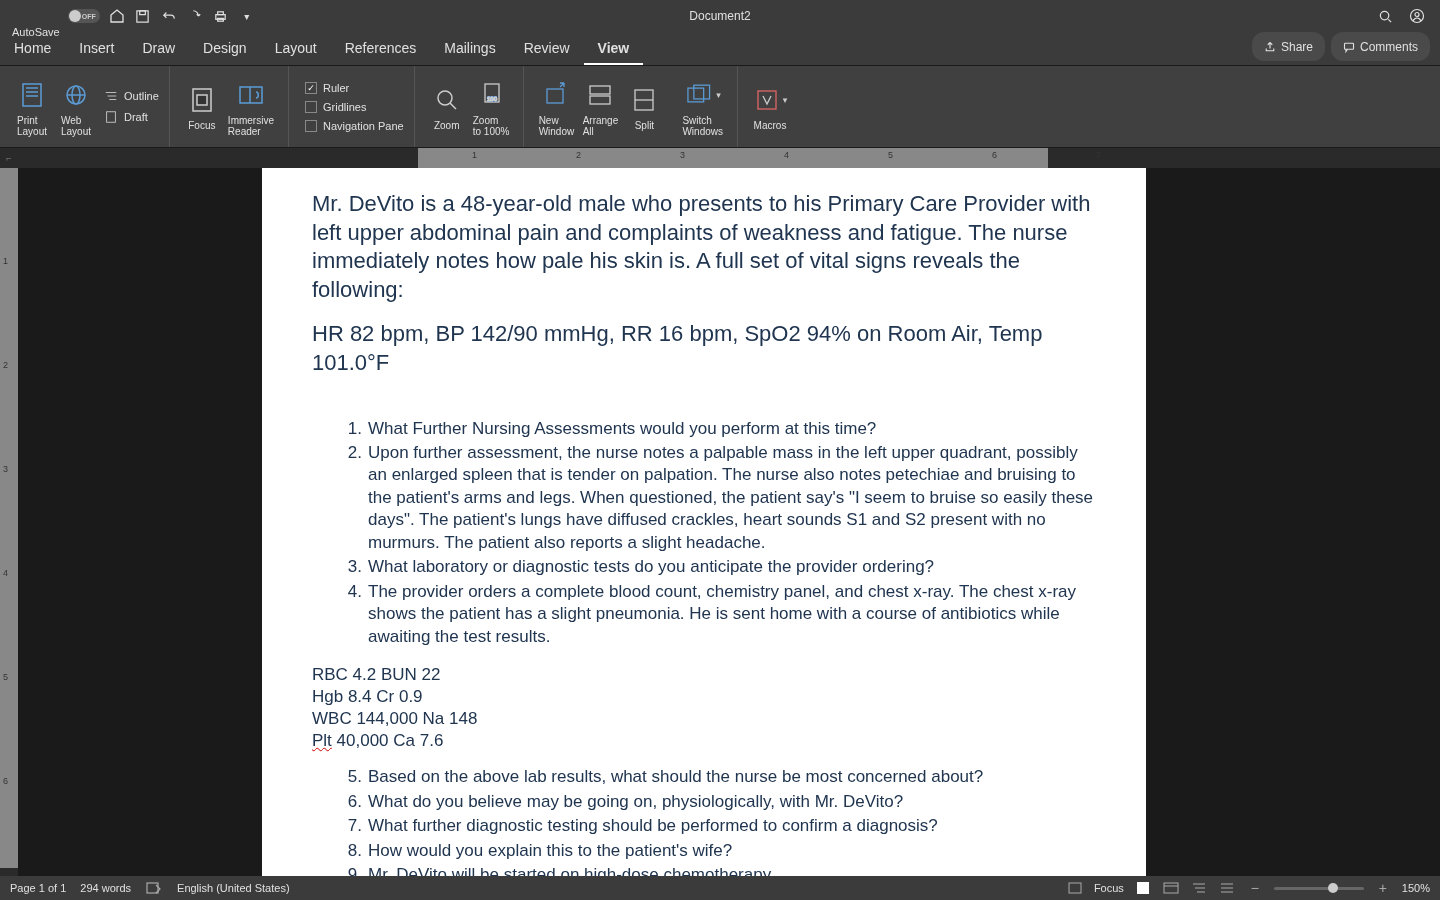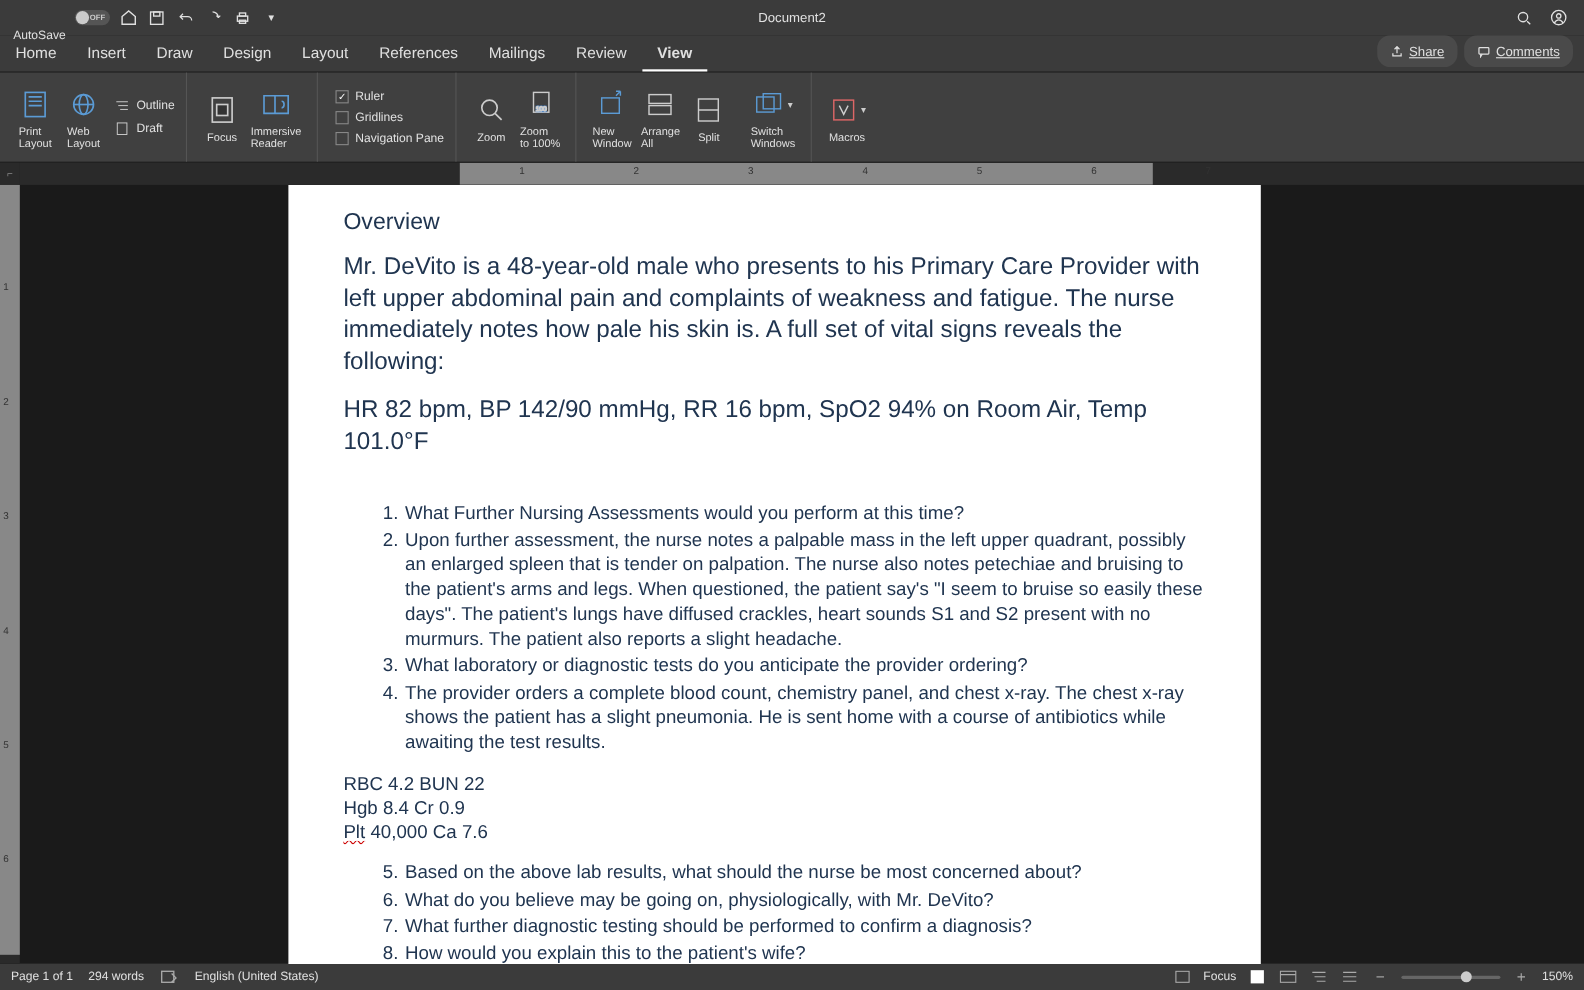--- a/index.html
+++ b/index.html
@@ -14,21 +14,21 @@
 .autosave-off { font-size:7px; font-weight:700; color:#ccc; margin-left:14px; }
 .tb-icon { width:18px; height:18px; display:flex; align-items:center; justify-content:center; color:#e0e0e0; cursor:pointer; }
 .titlebar-center { position:absolute; left:50%; transform:translateX(-50%); font-size:12px; color:#e0e0e0; }
 .titlebar-right { margin-left:auto; display:flex; gap:14px; padding-right:14px; }
 
 
 .menubar { height:34px; background:#3b3b3b; display:flex; gap:0; border-bottom:1px solid #1a1a1a; }
 .menu-tab { padding:8px 14px; font-size:14px; color:#e0e0e0; cursor:pointer; font-weight:500; }
 .menu-tab.active { border-bottom:2px solid #fff; font-weight:600; }
 .menu-right { margin-left:auto; display:flex; gap:6px; padding-right:10px; padding-bottom:4px; }
-.menu-btn { background:#4a4a4a; color:#e0e0e0; padding:5px 12px; border-radius:12px; font-size:12px; display:flex; align-items:center; gap:5px; cursor:pointer;text-decoration:underline; }
+.menu-btn { background:#4a4a4a; color:#e0e0e0; padding:5px 12px; border-radius:12px; font-size:12px; display:flex; align-items:center; gap:5px; cursor:pointer; }
 
 
 .ribbon { height:82px; background:#404040; display:flex; align-items:stretch; border-bottom:1px solid #1a1a1a; }
 .ribbon-group { display:flex; align-items:center; padding:6px 10px; border-right:1px solid #555; }
 .rg-col { display:flex; flex-direction:column; align-items:center; gap:2px; cursor:pointer; padding:0 4px; }
 .rg-col .rg-icon { width:28px; height:28px; display:flex; align-items:center; justify-content:center; color:#e0e0e0; }
 .rg-col .rg-icon-lg { width:36px; height:36px; }
 .rg-label { font-size:10px; color:#e0e0e0; text-align:left; line-height:1.1; }
 .rg-row { display:flex; align-items:center; gap:6px; font-size:11px; color:#e0e0e0; padding:3px 0; cursor:pointer; }
 .rg-stack { display:flex; flex-direction:column; gap:1px; margin-left:6px; }
@@ -325,31 +325,31 @@
     <div class="vruler-light" style="top:0;height:700px;"></div>
     <div class="vruler-tick" style="top:88px;">1</div>
     <div class="vruler-tick" style="top:192px;">2</div>
     <div class="vruler-tick" style="top:296px;">3</div>
     <div class="vruler-tick" style="top:400px;">4</div>
     <div class="vruler-tick" style="top:504px;">5</div>
     <div class="vruler-tick" style="top:608px;">6</div>
   </div>
   <div class="canvas">
     <div class="page">
-      <h2>Overview</h2>
       <p>Mr. DeVito is a 48-year-old male who presents to his Primary Care Provider with left upper abdominal pain and complaints of weakness and fatigue. The nurse immediately notes how pale his skin is. A full set of vital signs reveals the following:</p>
       <p style="margin-bottom:40px;">HR 82 bpm, BP 142/90 mmHg, RR 16 bpm, SpO2 94% on Room Air, Temp 101.0°F</p>
       <ol style="--start:0">
         <li>What Further Nursing Assessments would you perform at this time?</li>
         <li>Upon further assessment, the nurse notes a palpable mass in the left upper quadrant, possibly an enlarged spleen that is tender on palpation. The nurse also notes petechiae and bruising to the patient's arms and legs. When questioned, the patient say's "I seem to bruise so easily these days". The patient's lungs have diffused crackles, heart sounds S1 and S2 present with no murmurs. The patient also reports a slight headache.</li>
         <li>What laboratory or diagnostic tests do you anticipate the provider ordering?</li>
         <li>The provider orders a complete blood count, chemistry panel, and chest x-ray. The chest x-ray shows the patient has a slight pneumonia. He is sent home with a course of antibiotics while awaiting the test results.</li>
       </ol>
       <div class="labline">RBC 4.2 BUN 22</div>
       <div class="labline">Hgb 8.4 Cr 0.9</div>
+      <div class="labline">WBC 144,000 Na 148</div>
       <div class="labline" style="margin-bottom:14px;"><span class="squiggle">Plt</span><span> 40,000 Ca 7.6</span></div>
       <ol style="--start:4">
         <li>Based on the above lab results, what should the nurse be most concerned about?</li>
         <li>What do you believe may be going on, physiologically, with Mr. DeVito?</li>
         <li>What further diagnostic testing should be performed to confirm a diagnosis?</li>
         <li>How would you explain this to the patient's wife?</li>
         <li>Mr. DeVito will be started on high-dose chemotherapy.</li>
 
       </ol>
     </div>

